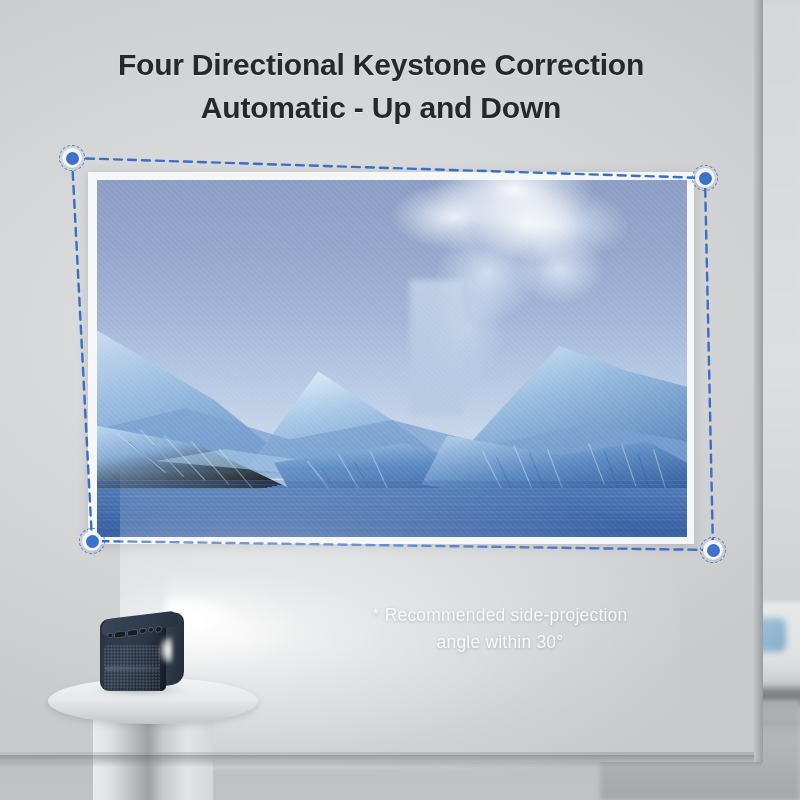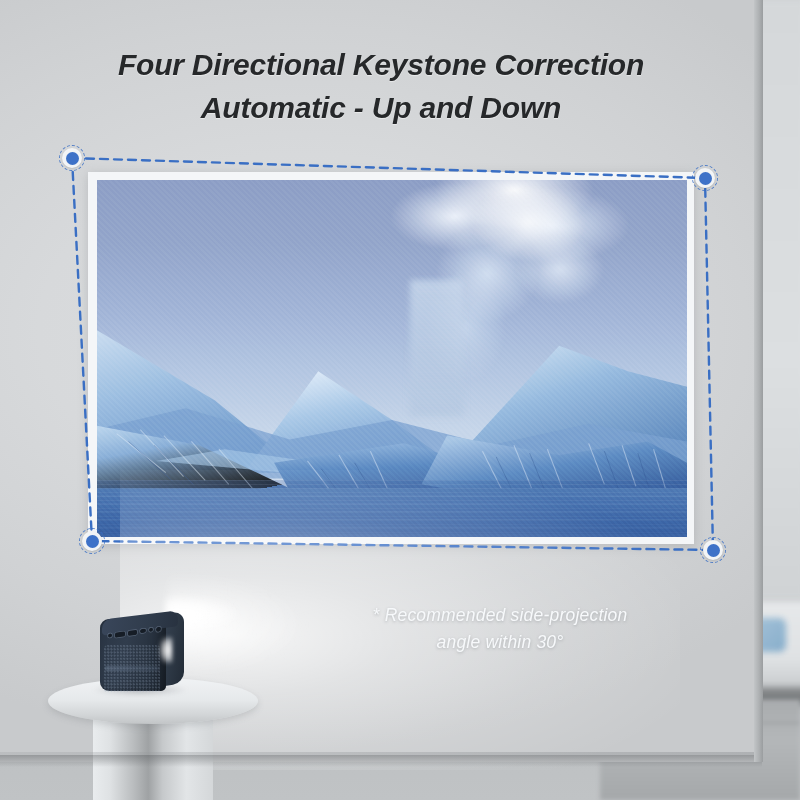--- a/index.html
+++ b/index.html
@@ -76,21 +76,20 @@
   }
 
   
   .wall {
     position: absolute;
     left: 0; top: 0;
     width: 762px;
     height: 762px;
     background:
       radial-gradient(ellipse 620px 420px at 300px 330px, #dcdee0 0%, #d7d9db 42%, #d0d2d4 72%, #c8cacc 100%);
-    font-style: italic;
   }
   
   .wall-glow {
     position: absolute;
     left: 120px; top: 470px;
     width: 560px; height: 300px;
     background: radial-gradient(ellipse at 20% 55%,
       rgba(255,255,255,.80) 0%,
       rgba(255,255,255,.42) 26%,
       rgba(255,255,255,.16) 52%,

